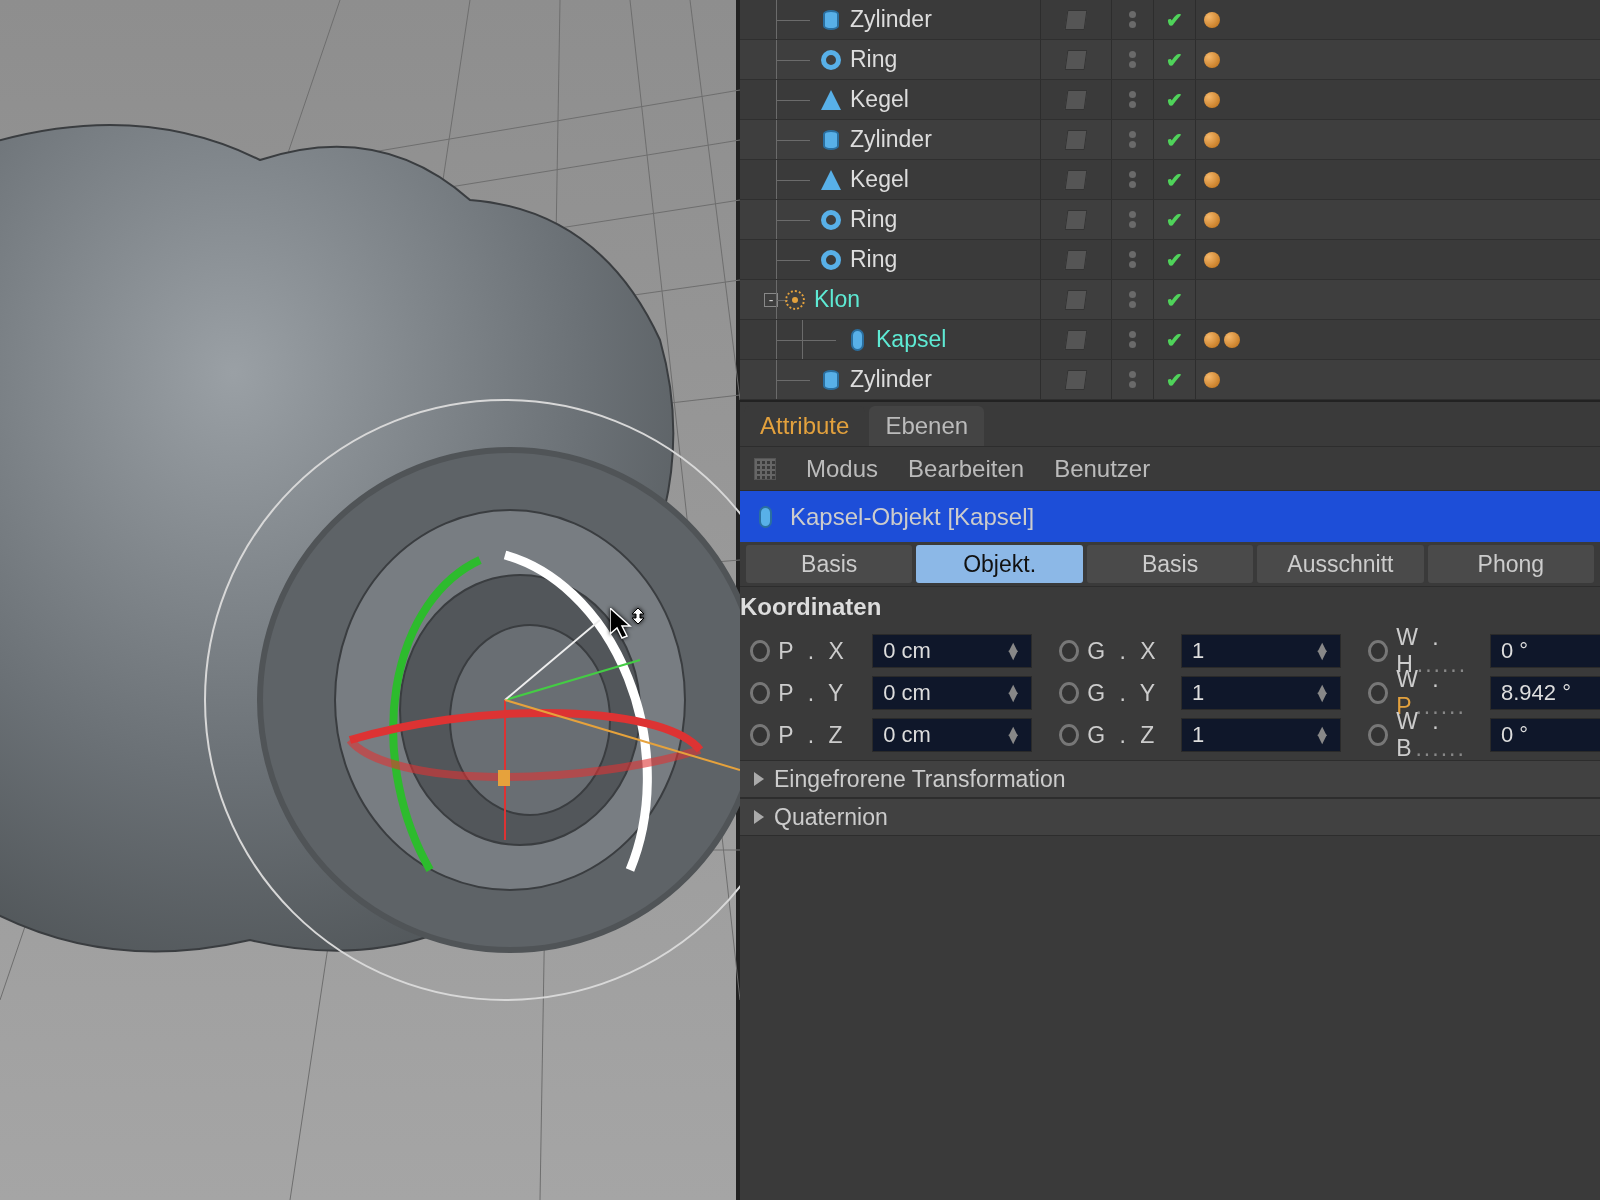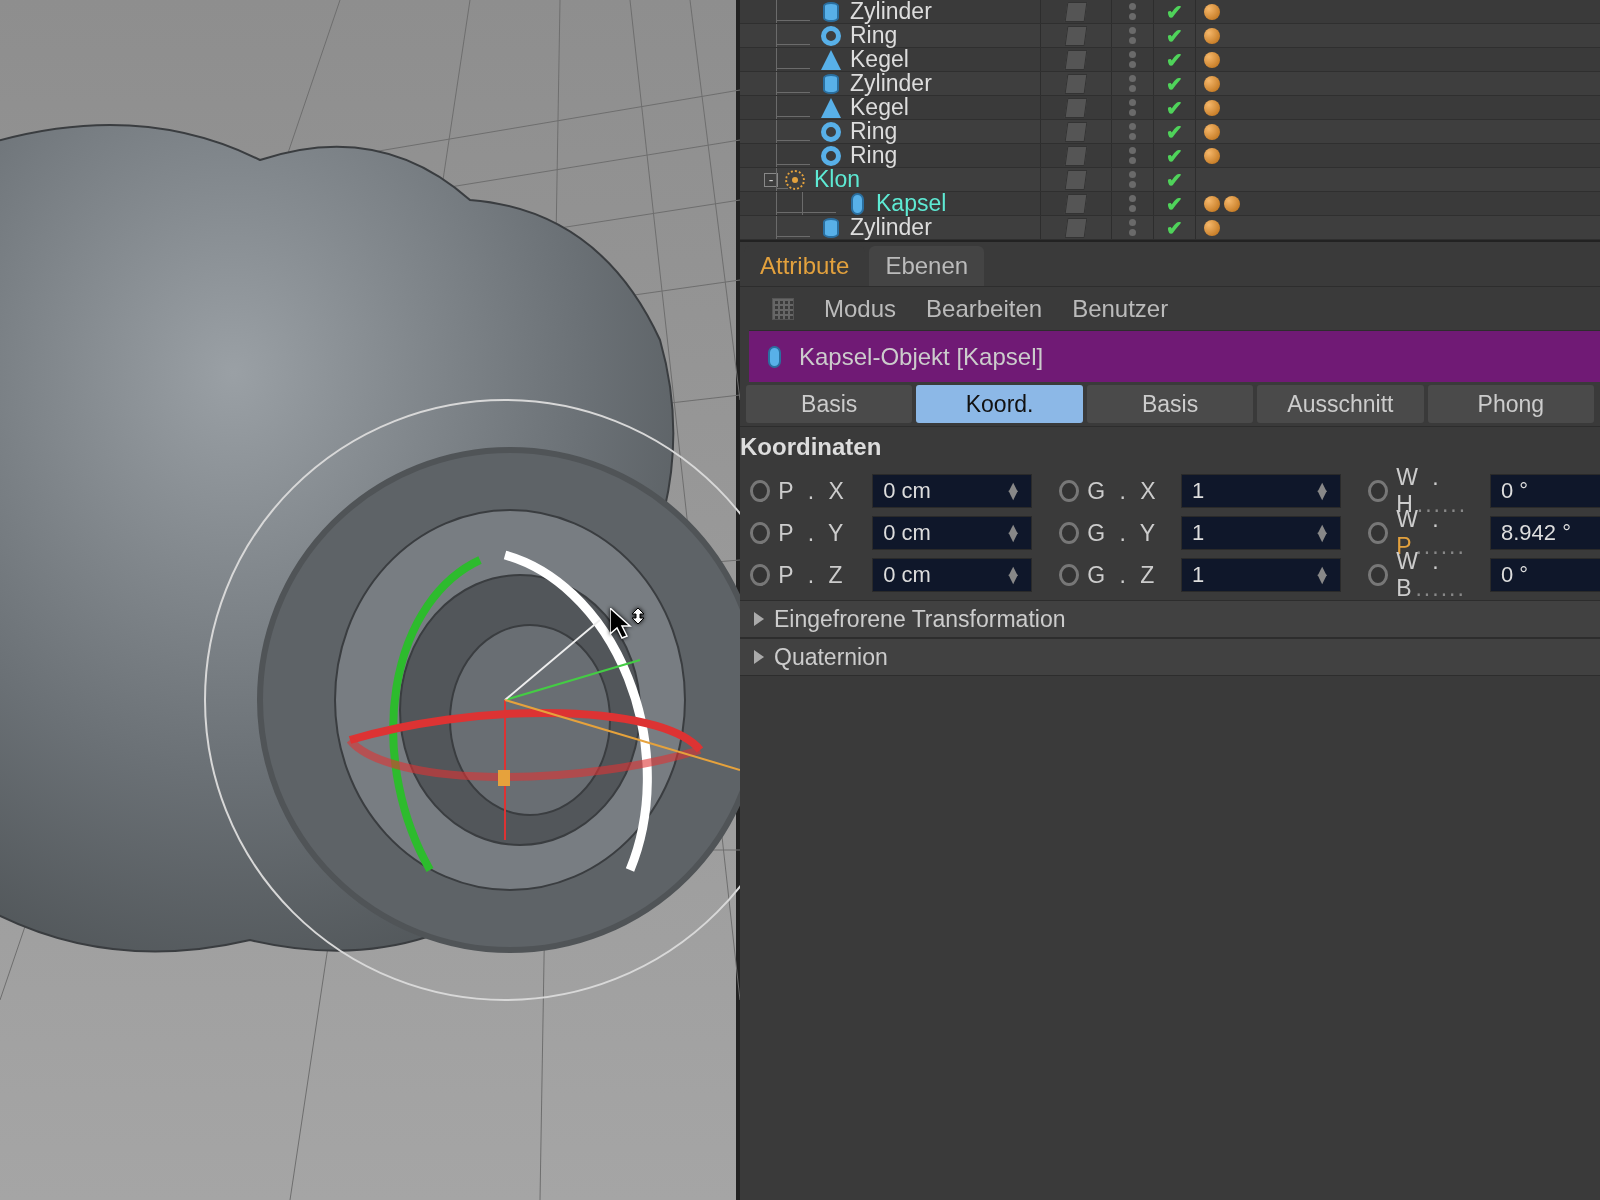--- a/index.html
+++ b/index.html
@@ -2,21 +2,21 @@
 <html><head>
 <meta charset="utf-8">
 <style>
   * { margin:0; padding:0; box-sizing:border-box; font-family:Arial,Helvetica,sans-serif; }
   html,body { width:1600px; height:1200px; background:#404040; color:#ccc; overflow:hidden; }
   .root { display:flex; width:1600px; height:1200px; }
   .viewport { width:740px; height:1200px; background:linear-gradient(#8e8e8e,#a5a5a5); position:relative; border-right:4px solid #222; }
   .right  { width:860px; height:1200px; background:#3a3a3a; display:flex; flex-direction:column; }
   
   .om { flex:0 0 auto; border-bottom:2px solid #222; }
-  .row { height:24px; display:flex; align-items:center; background:#3a3a3a; border-bottom:1px solid #2f2f2f; font-size:23px; }
+  .row { height:40px; display:flex; align-items:center; background:#3a3a3a; border-bottom:1px solid #2f2f2f; font-size:23px; }
   .row:nth-child(even){ background:#3e3e3e; }
   .row .tree { width:300px; display:flex; align-items:center; height:100%; position:relative; }
   .row .label { margin-left:8px; color:#ddd; }
   .row .label.sel { color:#5eead4; }
   .icon { width:22px; height:22px; display:flex; align-items:center; justify-content:center; }
   .cylinder-ico { width:16px; height:20px; border-radius:50% / 20%; background:#58b0e8; border:2px solid #2a6fa0; }
   .ring-ico { width:20px; height:20px; border-radius:50%; border:5px solid #58b0e8; }
   .cone-ico { width:0; height:0; border-left:10px solid transparent; border-right:10px solid transparent; border-bottom:20px solid #58b0e8; }
   .clone-ico { width:20px; height:20px; border-radius:50%; border:2px dotted #e3a13d; position:relative; }
   .clone-ico::after{content:"";position:absolute;inset:5px;border-radius:50%;background:#e3a13d;}
@@ -28,26 +28,26 @@
   .check { color:#4fd35a; font-size:20px; font-weight:bold; }
   .gray-sw { width:20px; height:20px; background:#555; border:1px solid #333; transform:skewX(-8deg); }
   .tag-col { display:flex; align-items:center; gap:4px; padding-left:8px; }
   .tag-col .ball{ width:16px; height:16px; border-radius:50%; background:radial-gradient(circle at 30% 30%,#f5b76a,#b96b12); }
   .expander{ width:14px; height:14px; border:1px solid #888; font-size:14px; line-height:12px; text-align:center; color:#ccc; margin-right:4px; cursor:pointer; }
   
   .attr { flex:1; display:flex; flex-direction:column; }
   .tabs1 { height:44px; display:flex; align-items:flex-end; padding-left:4px; gap:4px; background:#3a3a3a; }
   .tab1 { padding:6px 16px 6px 16px; font-size:24px; color:#bbb; background:#444; border-radius:6px 6px 0 0; cursor:pointer; }
   .tab1.active { color:#e3a13d; background:#3a3a3a; }
-  .menubar { height:44px; display:flex; align-items:center; gap:30px; padding-left:32px; font-size:24px; color:#bbb; background:#3a3a3a; border-top:1px solid #2d2d2d; }
+  .menubar { height:44px; display:flex; align-items:center; gap:30px; padding-left:14px; font-size:24px; color:#bbb; background:#3a3a3a; border-top:1px solid #2d2d2d; }
   .menubar .grid-ico{ width:22px; height:22px; background:
     repeating-linear-gradient(#666 0 2px,transparent 2px 5px),
     repeating-linear-gradient(90deg,#666 0 2px,transparent 2px 5px);
     border:1px solid #555; }
-  .obj-head { height:52px; display:flex; align-items:center; gap:14px; padding-left:14px; font-size:24px; background:#701a75; border-top:1px solid #2d2d2d;margin-left:9px; }
+  .obj-head { height:52px; display:flex; align-items:center; gap:14px; padding-left:14px; font-size:24px; background:#1d4ed8; border-top:1px solid #2d2d2d; }
   .tabs2 { height:44px; display:flex; gap:4px; padding:0 6px; align-items:center; background:#3a3a3a; }
   .tab2 { flex:1; height:38px; display:flex; align-items:center; justify-content:center; font-size:23px; background:#4a4a4a; color:#ccc; border-radius:3px; cursor:pointer; }
   .tab2.active { background:#8cb8e7; color:#111; }
   .sec-title { height:40px; display:flex; align-items:center; font-size:24px; font-weight:bold; background:#3a3a3a; color:#ddd; border-top:1px solid #2d2d2d; }
   .coords { padding:4px 0; background:#3a3a3a; }
   .crow { height:42px; display:flex; align-items:center; gap:8px; padding-left:10px; font-size:23px; }
   .radio{ width:22px; height:22px; border-radius:50%; border:3px solid #777; background:#333; cursor:pointer; }
   .lbl  { width:96px; letter-spacing:4px; color:#ccc; }
   .lbl .dotfill{ letter-spacing:2px; color:#888; }
   .lbl .hl{ color:#e3a13d; }
@@ -400,21 +400,21 @@
         <span>Benutzer</span>
       </div>
       <div class="obj-head">
         <span class="icon">
             <span class="capsule-ico"></span>
           </span>
         <span>Kapsel-Objekt [Kapsel]</span>
       </div>
       <div class="tabs2">
         <div class="tab2">Basis</div>
-        <div class="tab2 active">Koord.</div>
+        <div class="tab2 active">Objekt.</div>
         <div class="tab2">Basis</div>
         <div class="tab2">Ausschnitt</div>
         <div class="tab2">Phong</div>
       </div>
       <div class="sec-title">Koordinaten</div>
 
       <div class="coords">
         <div class="crow">
           <span class="radio"></span>
           <span class="lbl">P . X</span>

